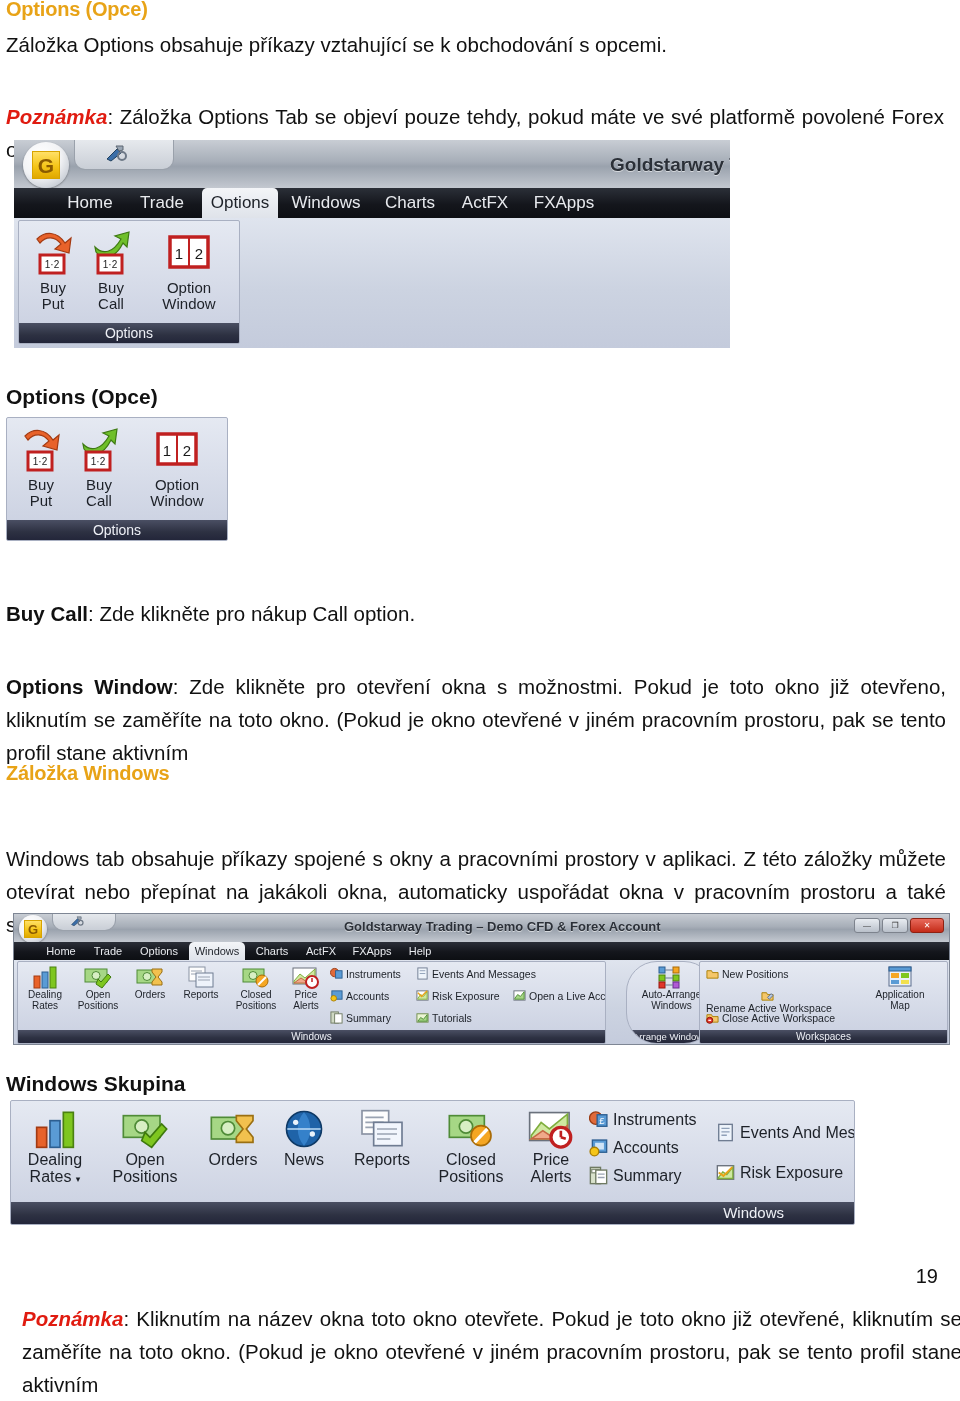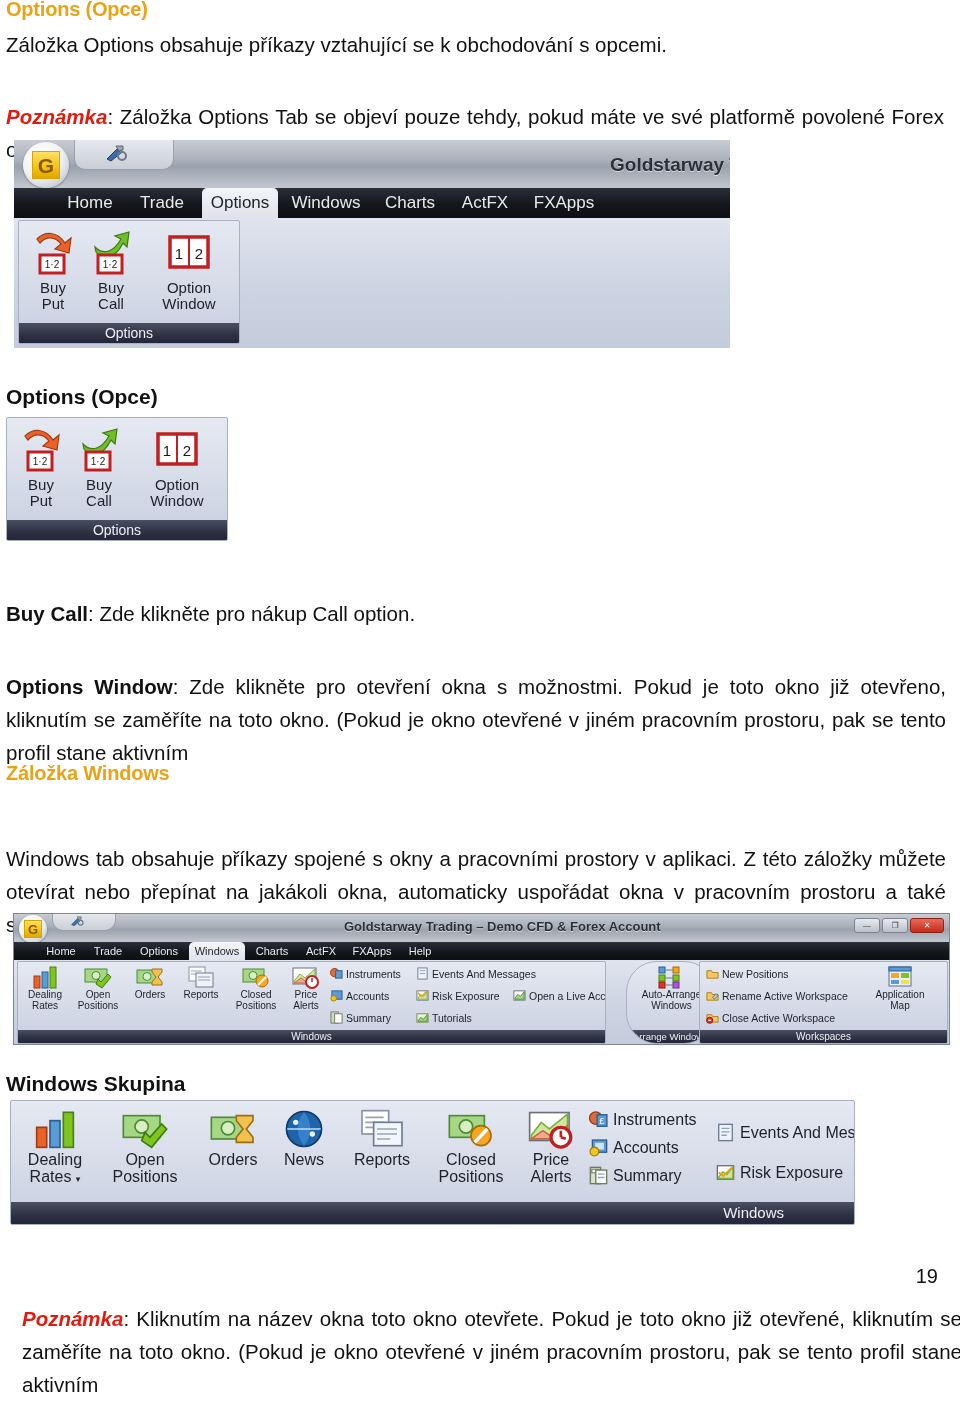--- a/index.html
+++ b/index.html
@@ -477,21 +477,21 @@
         <div class="grouptitle" style="height:13px; line-height:13px; font-size:9.5px;">Arrange Windows</div>
       </div>
 
       <div class="group" style="left:685px; top:1px; width:249px; height:83px;">
         <div class="smallitem" style="left:6px; top:5px; font-size:10.5px;">
           <svg class="si-ico" width="13" height="13" viewBox="0 0 14 14">
             <path d="M1 4 L6 4 L7 6 L13 6 L13 12 L1 12 Z" fill="#f5c76a" stroke="#a97f06"></path>
           </svg>
           <span>New Positions</span>
         </div>
-        <div class="smallitem" style="left:6px; top:27px; font-size:10.5px;">
+        <div class="smallitem" style="left:6px; top:27px; font-size:10.5px;flex-direction:column;">
           <svg class="si-ico" width="13" height="13" viewBox="0 0 14 14">
             <path d="M1 4 L6 4 L7 6 L13 6 L13 12 L1 12 Z" fill="#f5c76a" stroke="#a97f06"></path>
             <path d="M7 9 L11 5 L13 7 L9 11 Z" fill="#b8c8e0" stroke="#5c6f8e"></path>
           </svg>
           <span>Rename Active Workspace</span>
         </div>
         <div class="smallitem" style="left:6px; top:49px; font-size:10.5px;">
           <svg class="si-ico" width="13" height="13" viewBox="0 0 14 14">
             <path d="M1 4 L6 4 L7 6 L13 6 L13 12 L1 12 Z" fill="#f5c76a" stroke="#a97f06"></path>
             <circle cx="4" cy="10" r="3.3" fill="#e0352a" stroke="#8c1109"></circle>

